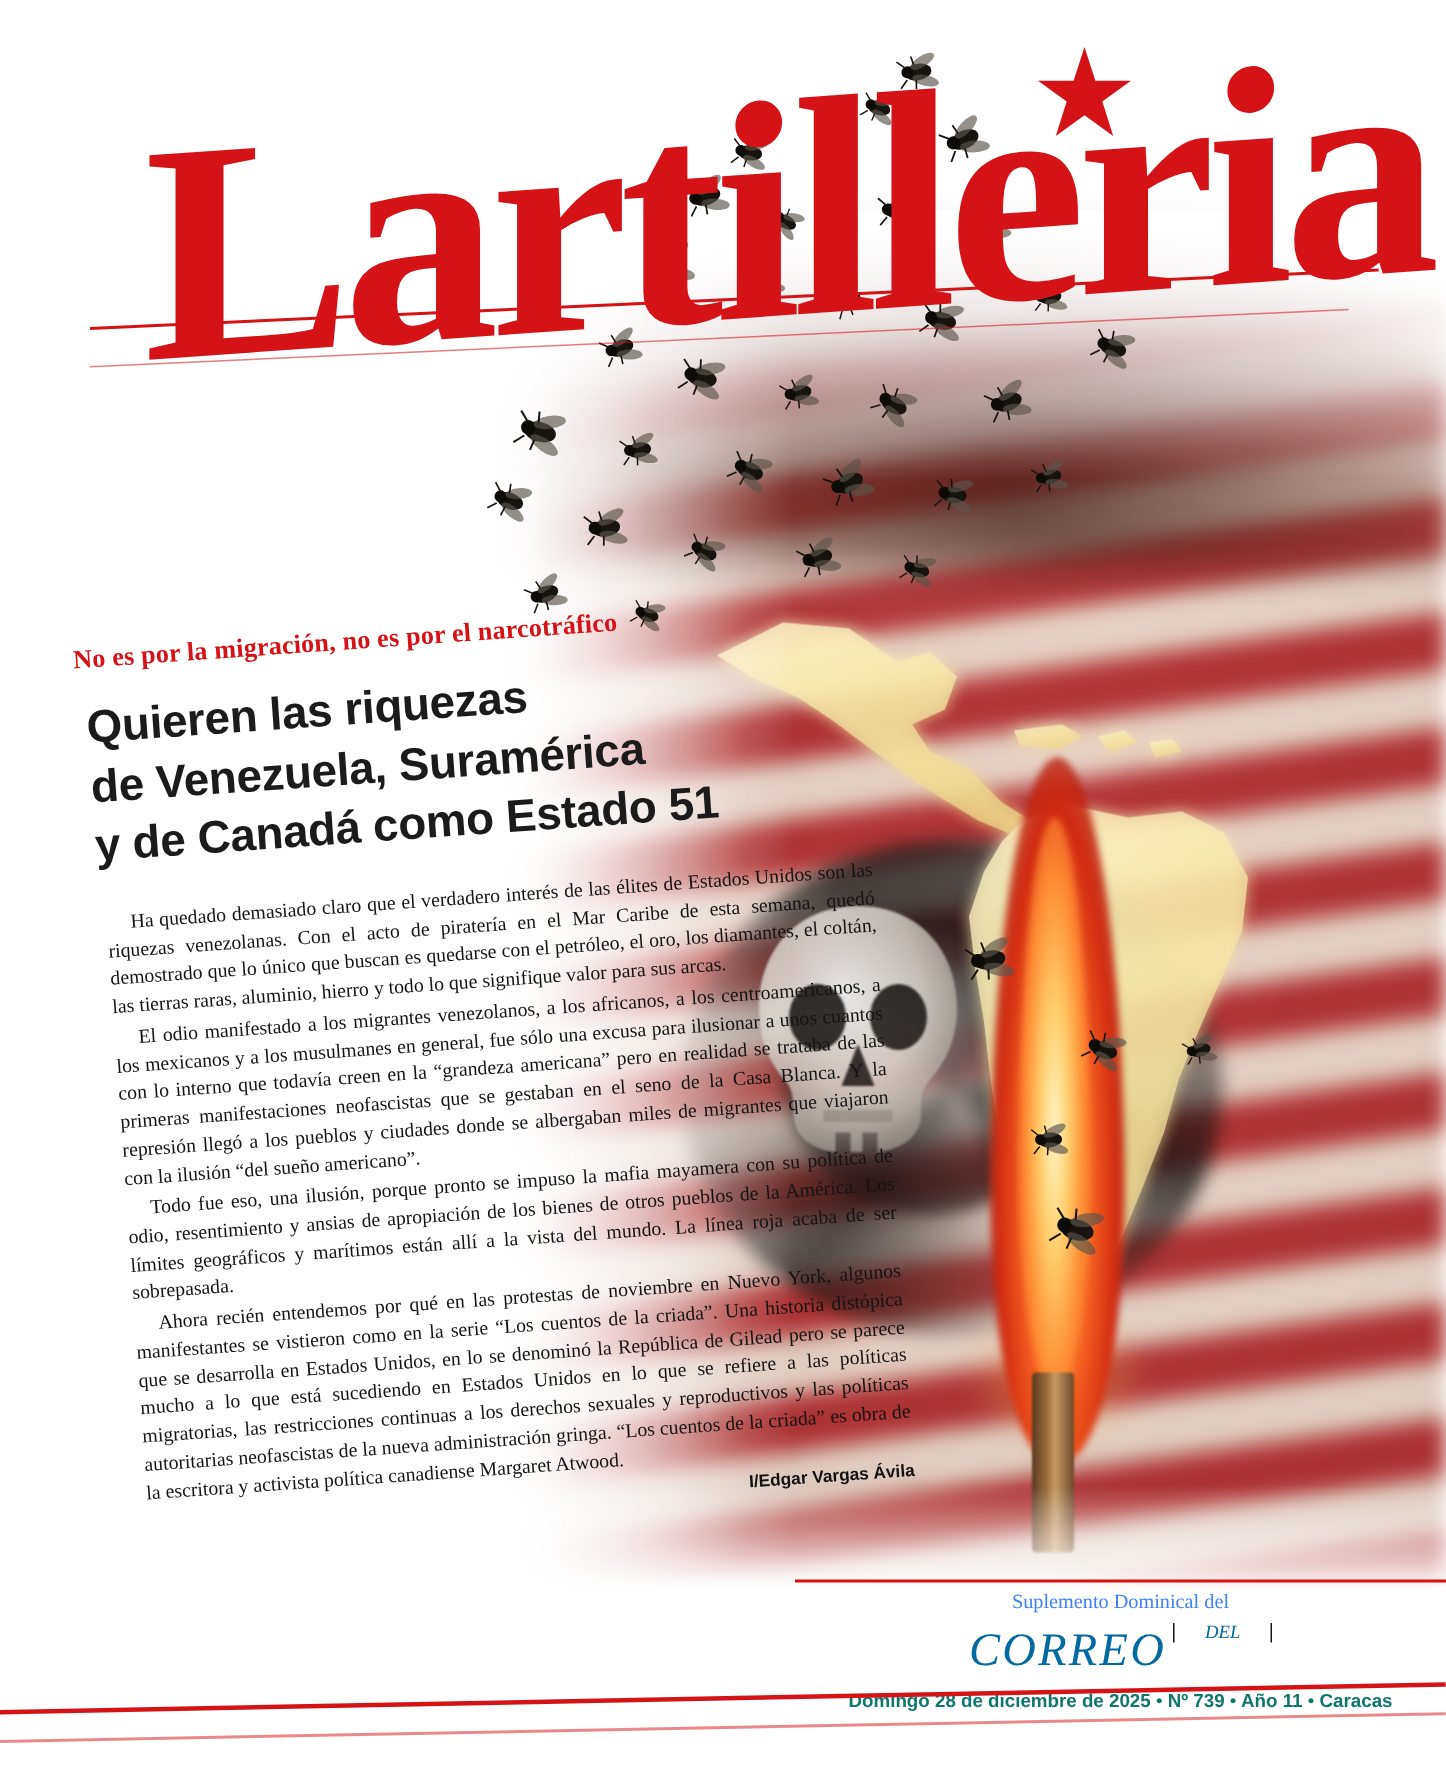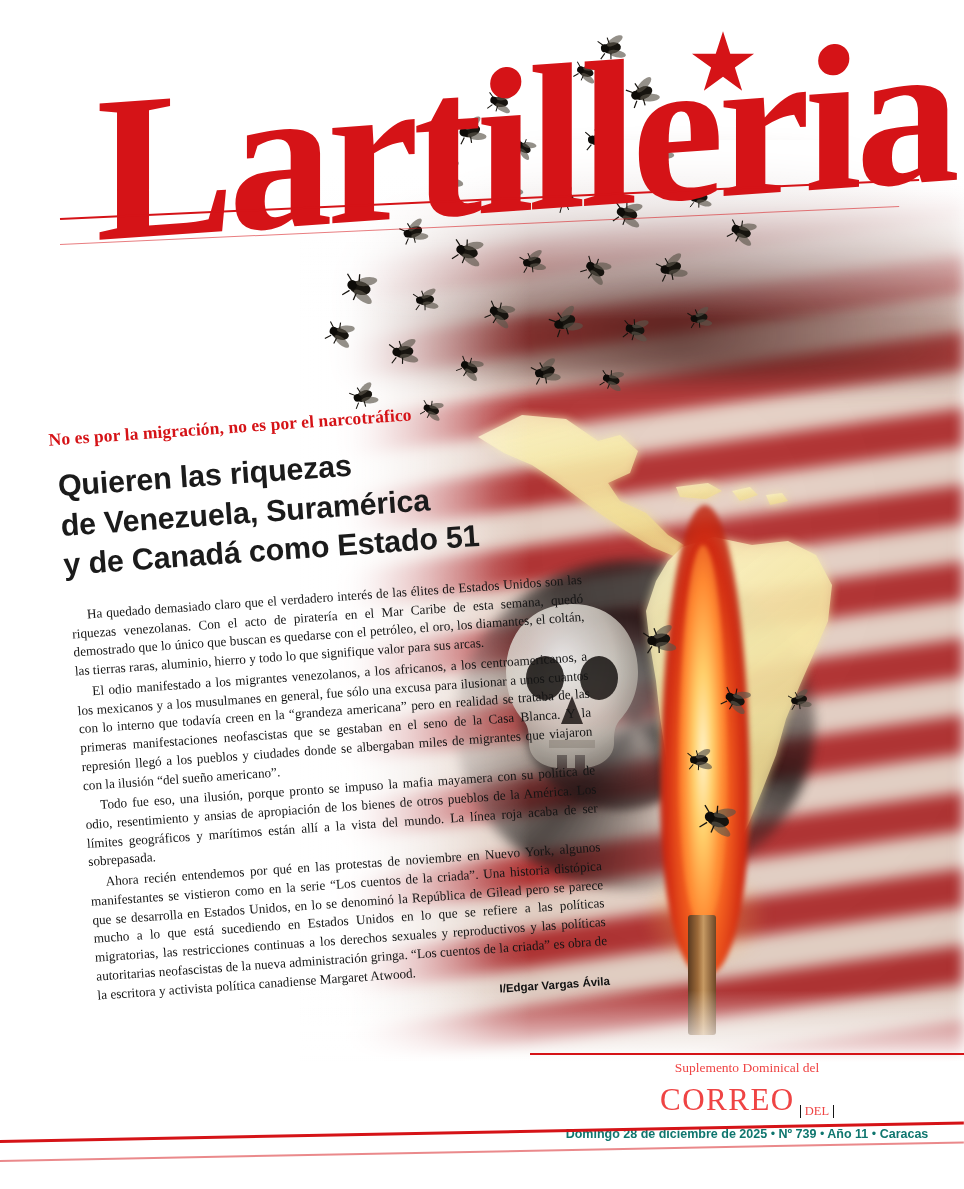--- a/index.html
+++ b/index.html
@@ -277,42 +277,43 @@
   .footer {
     position: absolute;
     left: 530px;
     top: 1060px;
     width: 434px;
     text-align: center;
   }
   .footer-supl {
     font-family: "Liberation Serif", serif;
     font-size: 13.5px;
-    color: #ef4444;
+    color: #3b82f6;
     margin-bottom: 6px;
   }
   .footer-logo {
     font-family: "Liberation Serif", serif;
     font-size: 31px;
     letter-spacing: 1.5px;
-    color: #ef4444;
+    color: #0369a1;
     font-weight: 400;
     display: flex;
-    align-items: flex-end;
+    align-items: flex-start;
     justify-content: center;
     gap: 5px;
+    font-style: italic;
   }
   .footer-logo .mid {
     font-size: 12.5px;
     line-height: 1.05;
     letter-spacing: 0;
     text-align: left;
     border-left: 1px solid #141414;
     border-right: 1px solid #141414;
-    padding: 0 4px;
+    padding: 0 20px;
   }
   .footer-date {
     margin-top: 9px;
     font-family: "Liberation Sans", sans-serif;
     font-weight: 700;
     font-size: 12.5px;
     color: #0f766e;
   }
   .footer-date .sep { font-weight: 400; }
   .bottom-rule {

